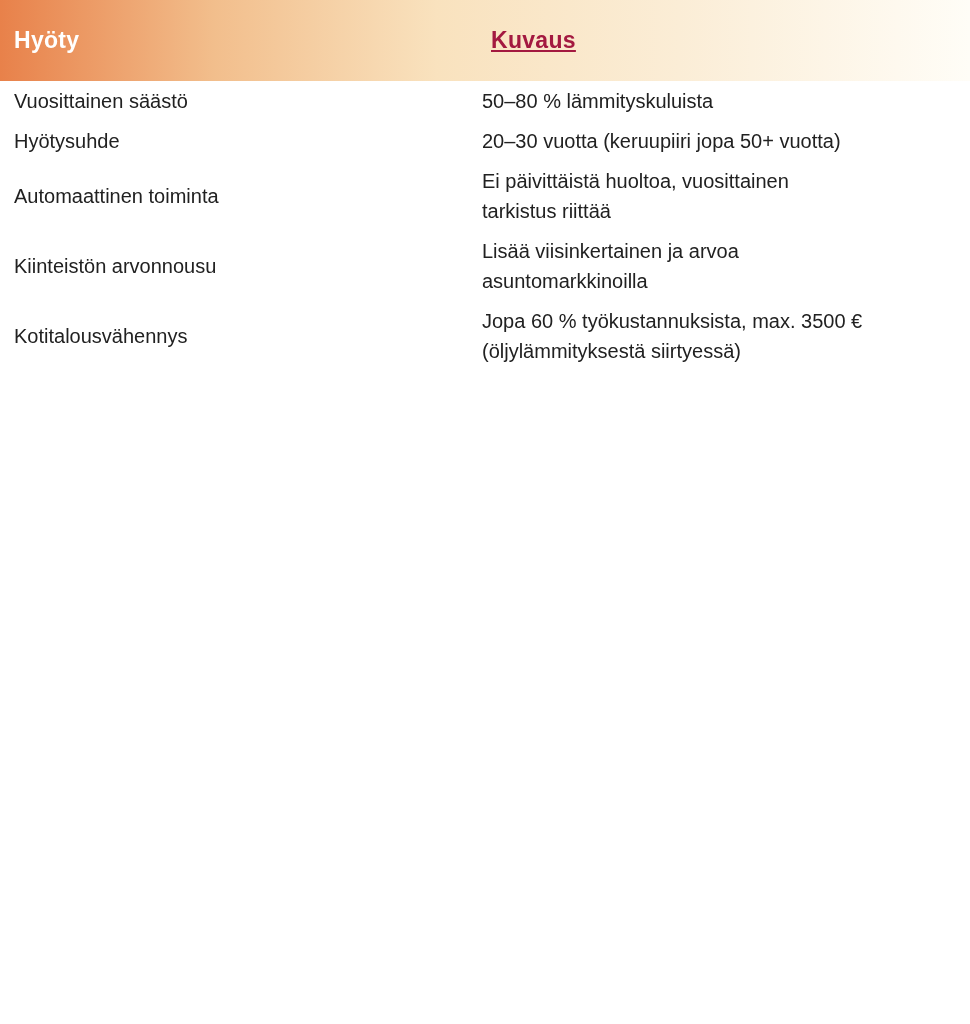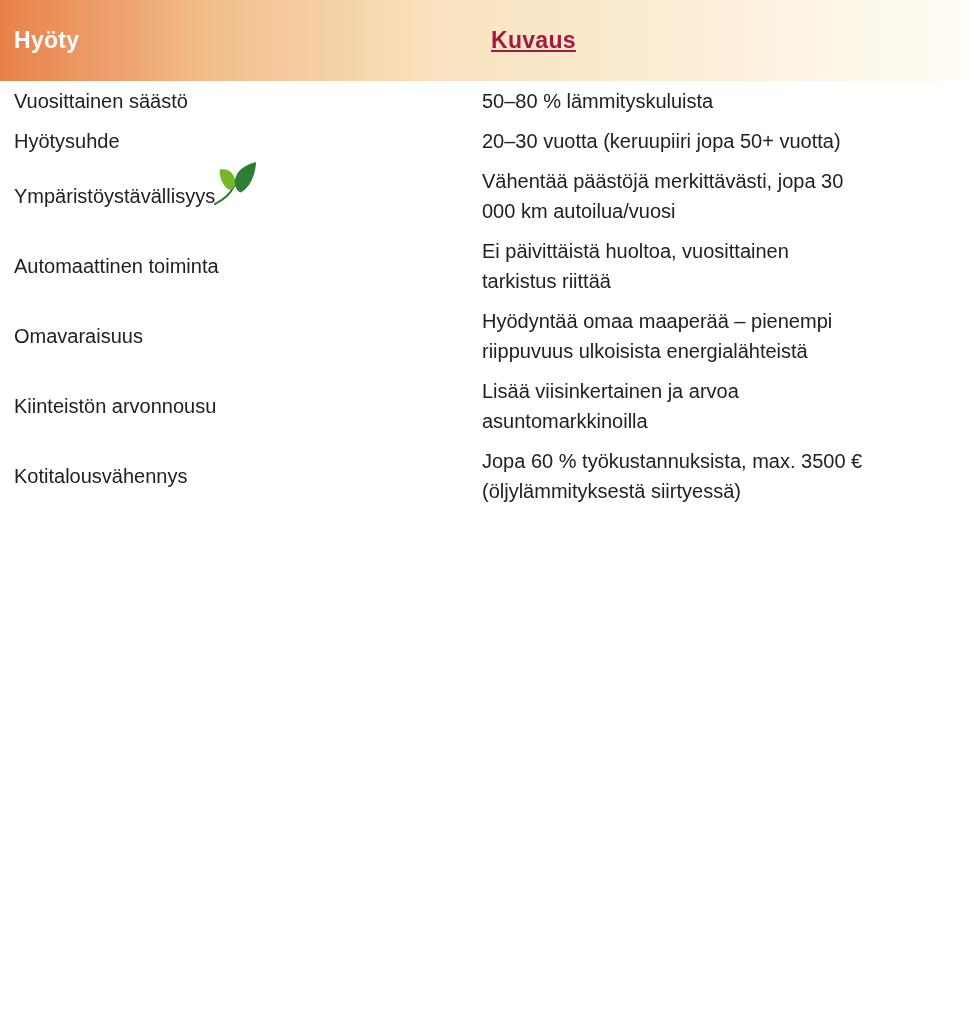--- a/index.html
+++ b/index.html
@@ -72,39 +72,23 @@
   <tbody>
     <tr>
       <td class="benefit">Vuosittainen säästö</td>
       <td class="desc">50–80 % lämmityskuluista</td>
     </tr>
     <tr>
       <td class="benefit">Hyötysuhde</td>
       <td class="desc">20–30 vuotta (keruupiiri jopa 50+ vuotta)</td>
     </tr>
     <tr>
-      <td class="benefit">
-        <span>Ympäristöystävällisyys</span><span class="leaf-wrap"><svg viewBox="0 0 48 48" xmlns="http://www.w3.org/2000/svg" aria-hidden="true">
-          <path d="M2 46 C10 42 18 36 22 27" fill="none" stroke="#2E7D32" stroke-width="2.2" stroke-linecap="round"></path>
-          <path d="M7 10 C15 8 22 13 23 21 C23.6 27 20 31 16.5 31 C10.5 27.5 6.5 19 7 10 Z" fill="#76B82A"></path>
-          <path d="M45 2 C33 5 25 11 23 20 C21.5 27 25 33 29 34 C38 29 44 17 45 2 Z" fill="#2E7D32"></path>
-        </svg></span>
-      </td>
-      <td class="desc">Vähentää päästöjä merkittävästi, jopa 30
-000 km autoilua/vuosi</td>
-    </tr>
-    <tr>
       <td class="benefit">Automaattinen toiminta</td>
       <td class="desc">Ei päivittäistä huoltoa, vuosittainen
 tarkistus riittää</td>
-    </tr>
-    <tr>
-      <td class="benefit">Omavaraisuus</td>
-      <td class="desc">Hyödyntää omaa maaperää – pienempi
-riippuvuus ulkoisista energialähteistä</td>
     </tr>
     <tr>
       <td class="benefit">Kiinteistön arvonnousu</td>
       <td class="desc">Lisää viisinkertainen ja arvoa
 asuntomarkkinoilla</td>
     </tr>
     <tr>
       <td class="benefit">Kotitalousvähennys</td>
       <td class="desc">Jopa 60 % työkustannuksista, max. 3500 €
 (öljylämmityksestä siirtyessä)</td>

